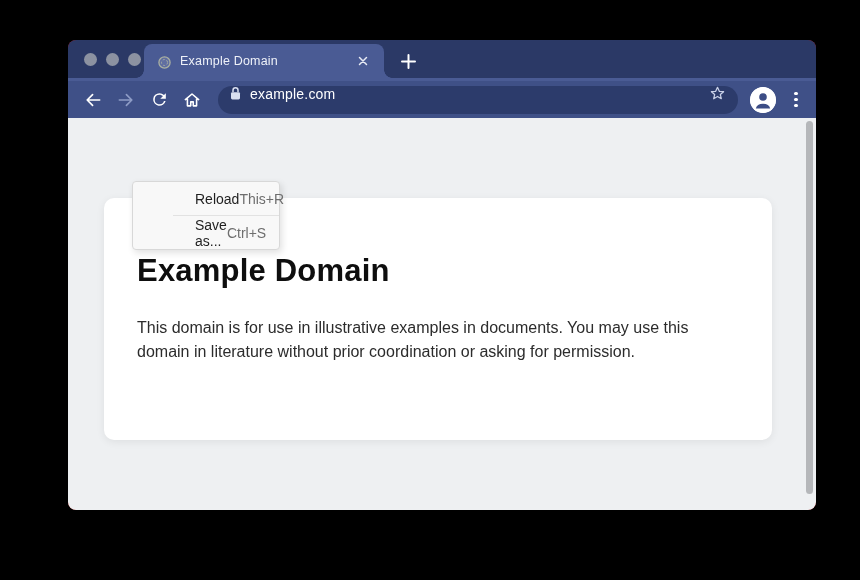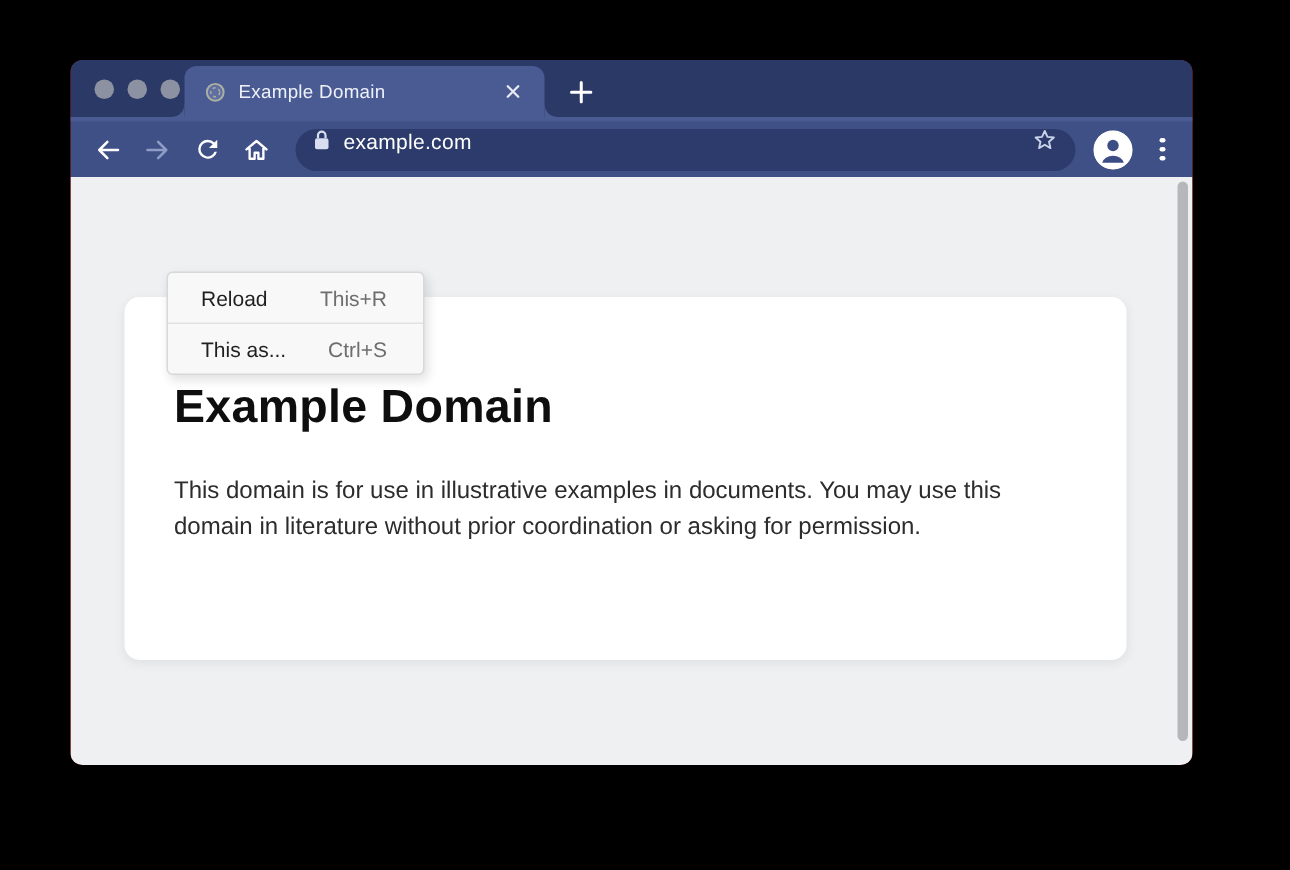--- a/index.html
+++ b/index.html
@@ -6,21 +6,21 @@
   html,body { width:860px; height:580px; }
   body {
     background:#000;
     font-family:"Liberation Sans", sans-serif;
     position:relative;
     overflow:hidden;
   }
 
   
   .window {
-    position:absolute; left:47px; top:40px; width:748px; height:470px;
+    position:absolute; left:68px; top:40px; width:748px; height:470px;
     border-radius:8px; overflow:hidden; background:#b91c1c;
   }
 
   
   .titlebar {
     position:relative; height:38px; background:#2b3966;
   }
   .traffic-lights {
     position:absolute; left:16px; top:0; height:38px;
     display:flex; align-items:center; gap:9px;
@@ -101,23 +101,24 @@
   .page-paragraph {
     font-size:16px; line-height:24px; color:#2c2c2c; max-width:600px;
     margin-bottom:8px;
   }
   .page-link {
     font-size:16px; color:#515e99; text-decoration:none; display:inline-block;
   }
 
   
   .context-menu {
-    position:absolute; left:64px; top:63px; width:172px;
+    position:absolute; left:64px; top:63px; width:148px;
     background:#f8f8f8; border:1px solid #d8d8d8; border-radius:4px;
     box-shadow:2px 3px 7px rgba(0,0,0,.12);
+    padding-left:40px;
   }
   .menu-item {
     height:33px; display:flex; align-items:center; justify-content:space-between;
     padding:0 24px 0 22px; font-size:14px;
   }
   .menu-label { color:#1f1f1f; }
   .menu-shortcut { color:#6e6e6e; }
   .menu-divider { height:1px; background:#e2e2e2; }
 
   
@@ -219,21 +220,21 @@
       <div class="page-paragraph">This domain is for use in illustrative examples in documents. You may use this domain in literature without prior coordination or asking for permission.</div>
     </div>
 
     <div class="context-menu">
       <div class="menu-item">
         <span class="menu-label">Reload</span>
         <span class="menu-shortcut">This+R</span>
       </div>
       <div class="menu-divider"></div>
       <div class="menu-item">
-        <span class="menu-label">This as...</span>
+        <span class="menu-label">Save as...</span>
         <span class="menu-shortcut">Ctrl+S</span>
       </div>
     </div>
 
     <div class="scrollbar-thumb"></div>
   </div>
 
 </div>
 
 </body></html>

